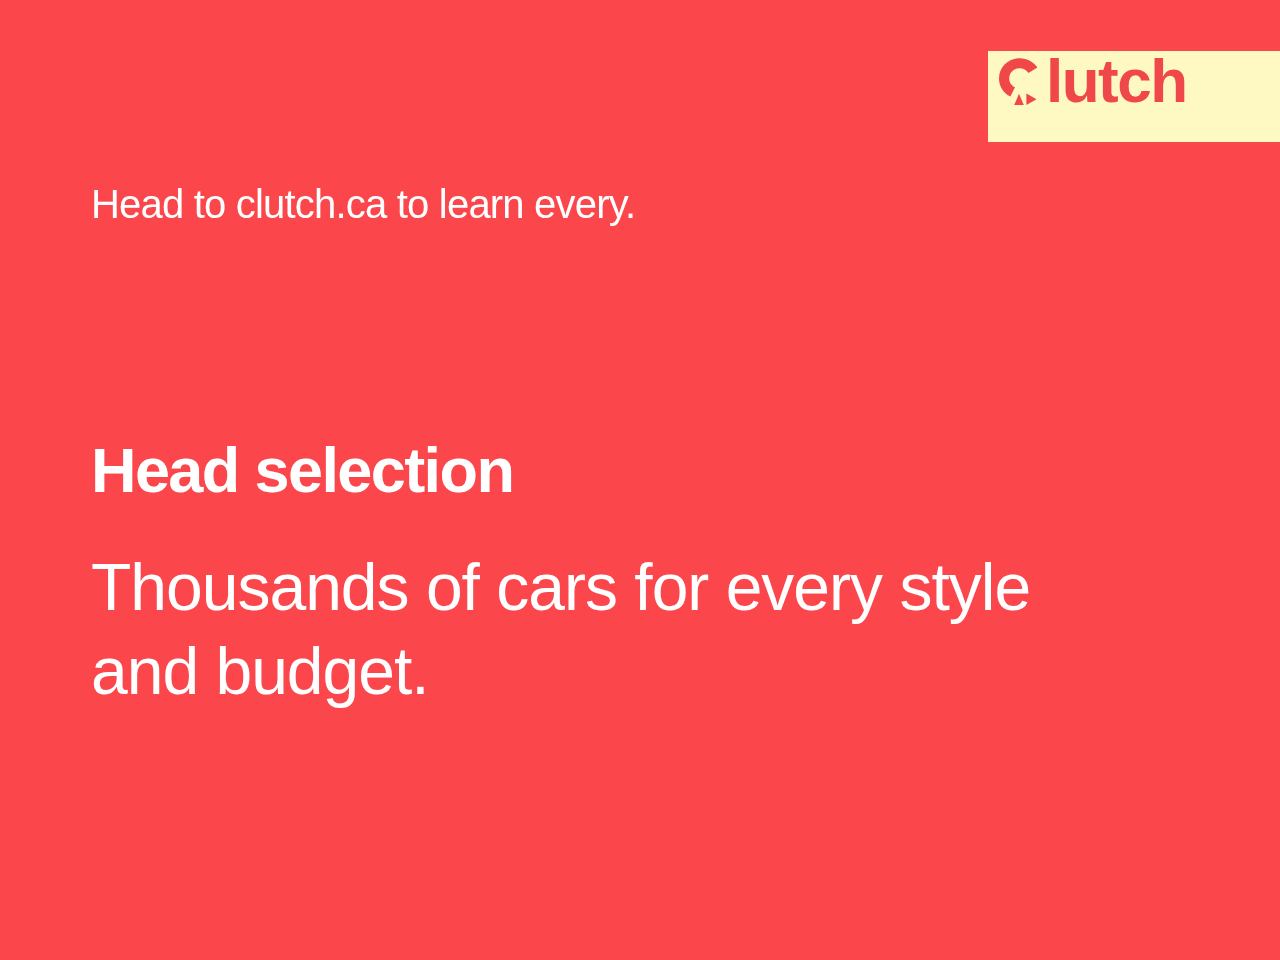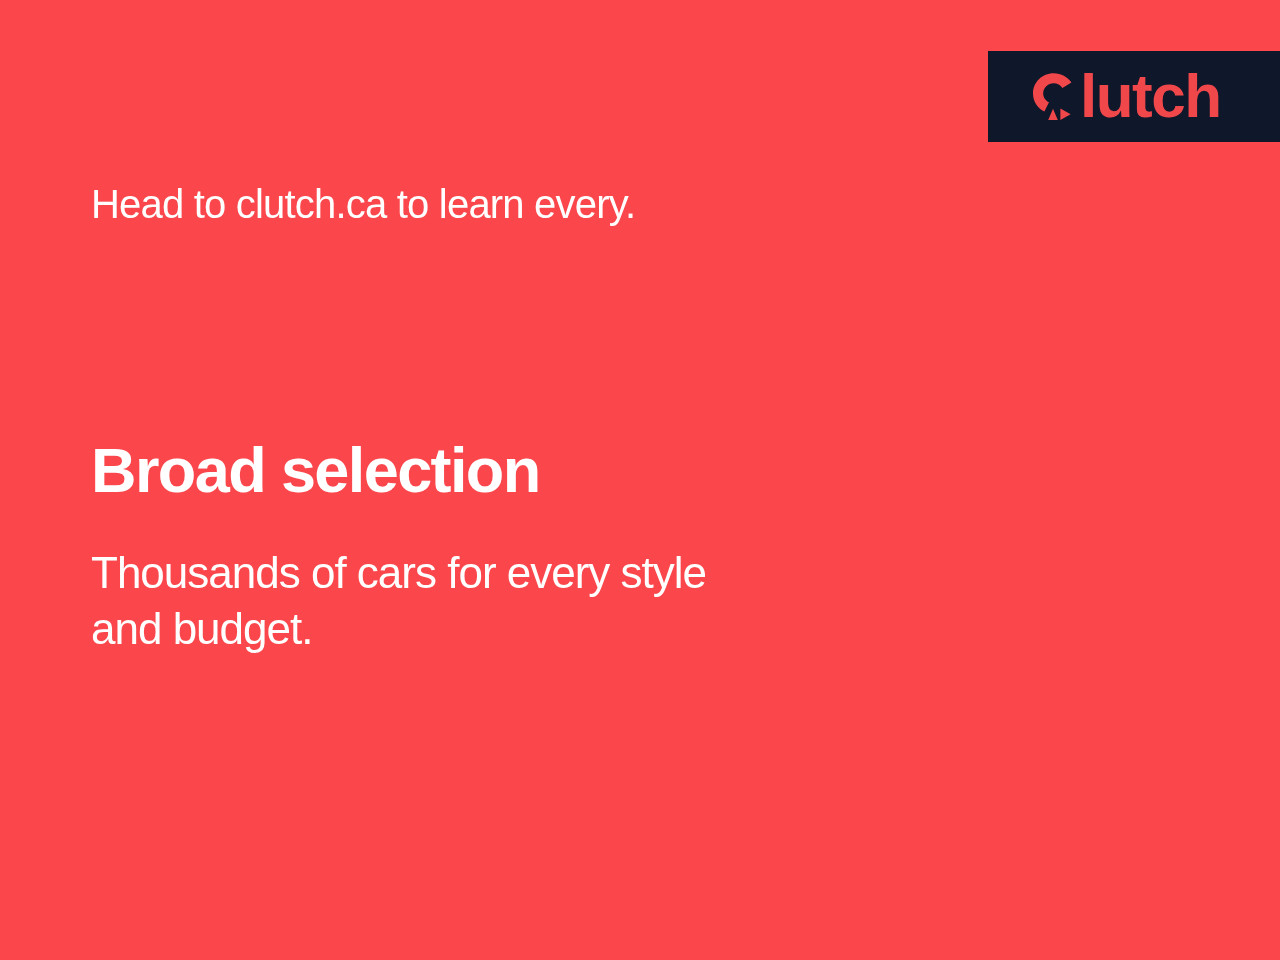--- a/index.html
+++ b/index.html
@@ -23,25 +23,25 @@
     overflow: hidden;
   }
 
   
   .logo-plate {
     position: absolute;
     left: 988px;
     top: 51px;
     width: 292px;           
     height: 91px;           
-    background: #0f172a;
+    background: #fef9c3;
     display: flex;
-    align-items: center;
+    align-items: flex-start;
     box-sizing: border-box;
-    padding-left: 42px;
+    padding-left: 8px;
   }
 
   .logo-lockup {
     display: flex;
     align-items: center;
     gap: 4px;
     transform: translateY(-1px);
   }
 
   .logo-mark {
@@ -86,21 +86,21 @@
     color: #FFFFFF;
     white-space: nowrap;
     margin: 0;
   }
 
   .subhead {
     position: absolute;
     left: 91px;
     top: 545px;
     width: 980px;
-    font-size: 44px;
+    font-size: 66px;
     font-weight: normal;
     letter-spacing: -1px;
     line-height: 1.28;
     color: #FFFFFF;
     margin: 0;
   }
   .subhead .line {
     display: block;
     white-space: nowrap;
   }
@@ -126,20 +126,20 @@
         <path d="M18.2 50.0 L23.0 38.8 L27.8 50.0 Z" fill="#F0474B"></path>
         <path d="M30.4 50.0 L30.4 38.4 L40.6 44.2 Z" fill="#F0474B"></path>
       </svg>
 
       <span class="logo-wordmark">lutch</span>
     </div>
   </div>
 
   <div class="kicker">Head to clutch.ca to learn every.</div>
 
-  <h1 class="headline">Broad selection</h1>
+  <h1 class="headline">Head selection</h1>
 
   <p class="subhead">
     <span class="line">Thousands of cars for every style</span>
     <span class="line">and budget.</span>
   </p>
 
 </div>
 
 </body></html>

